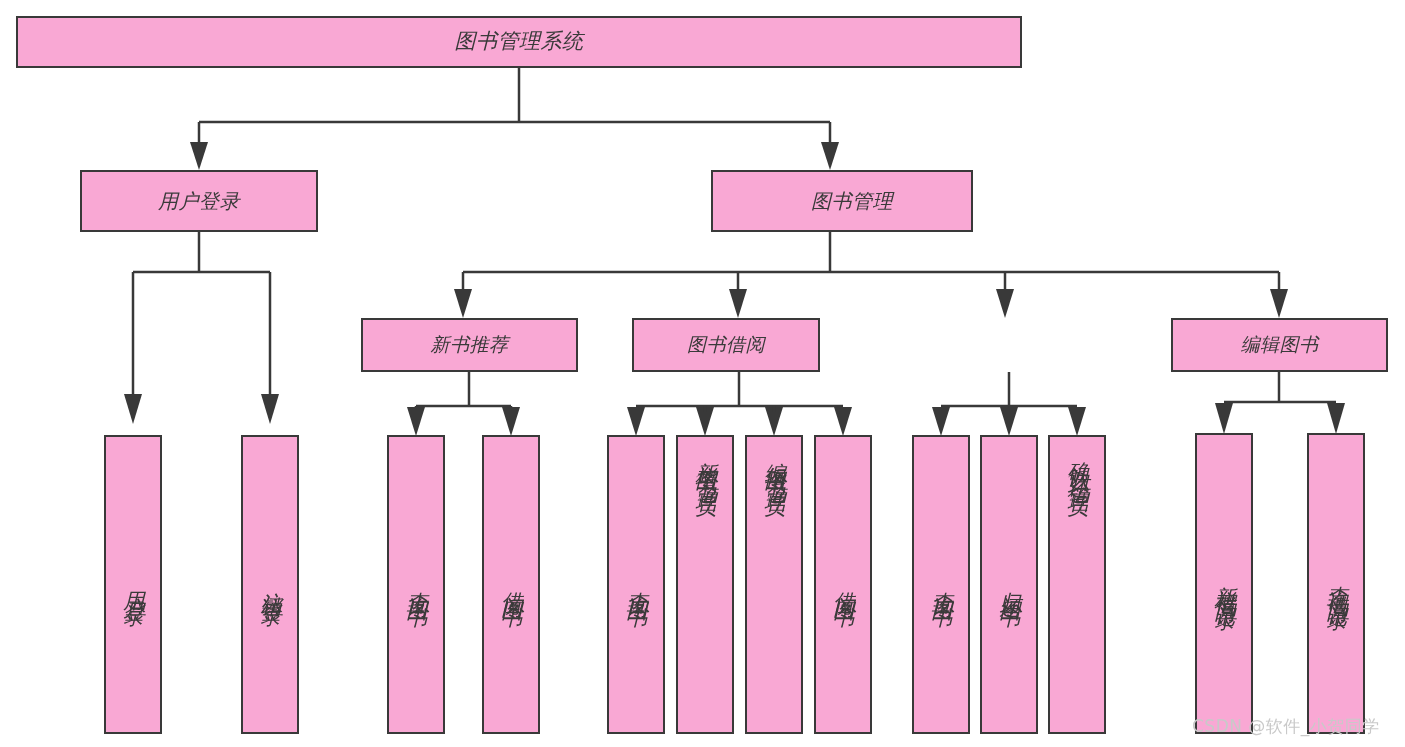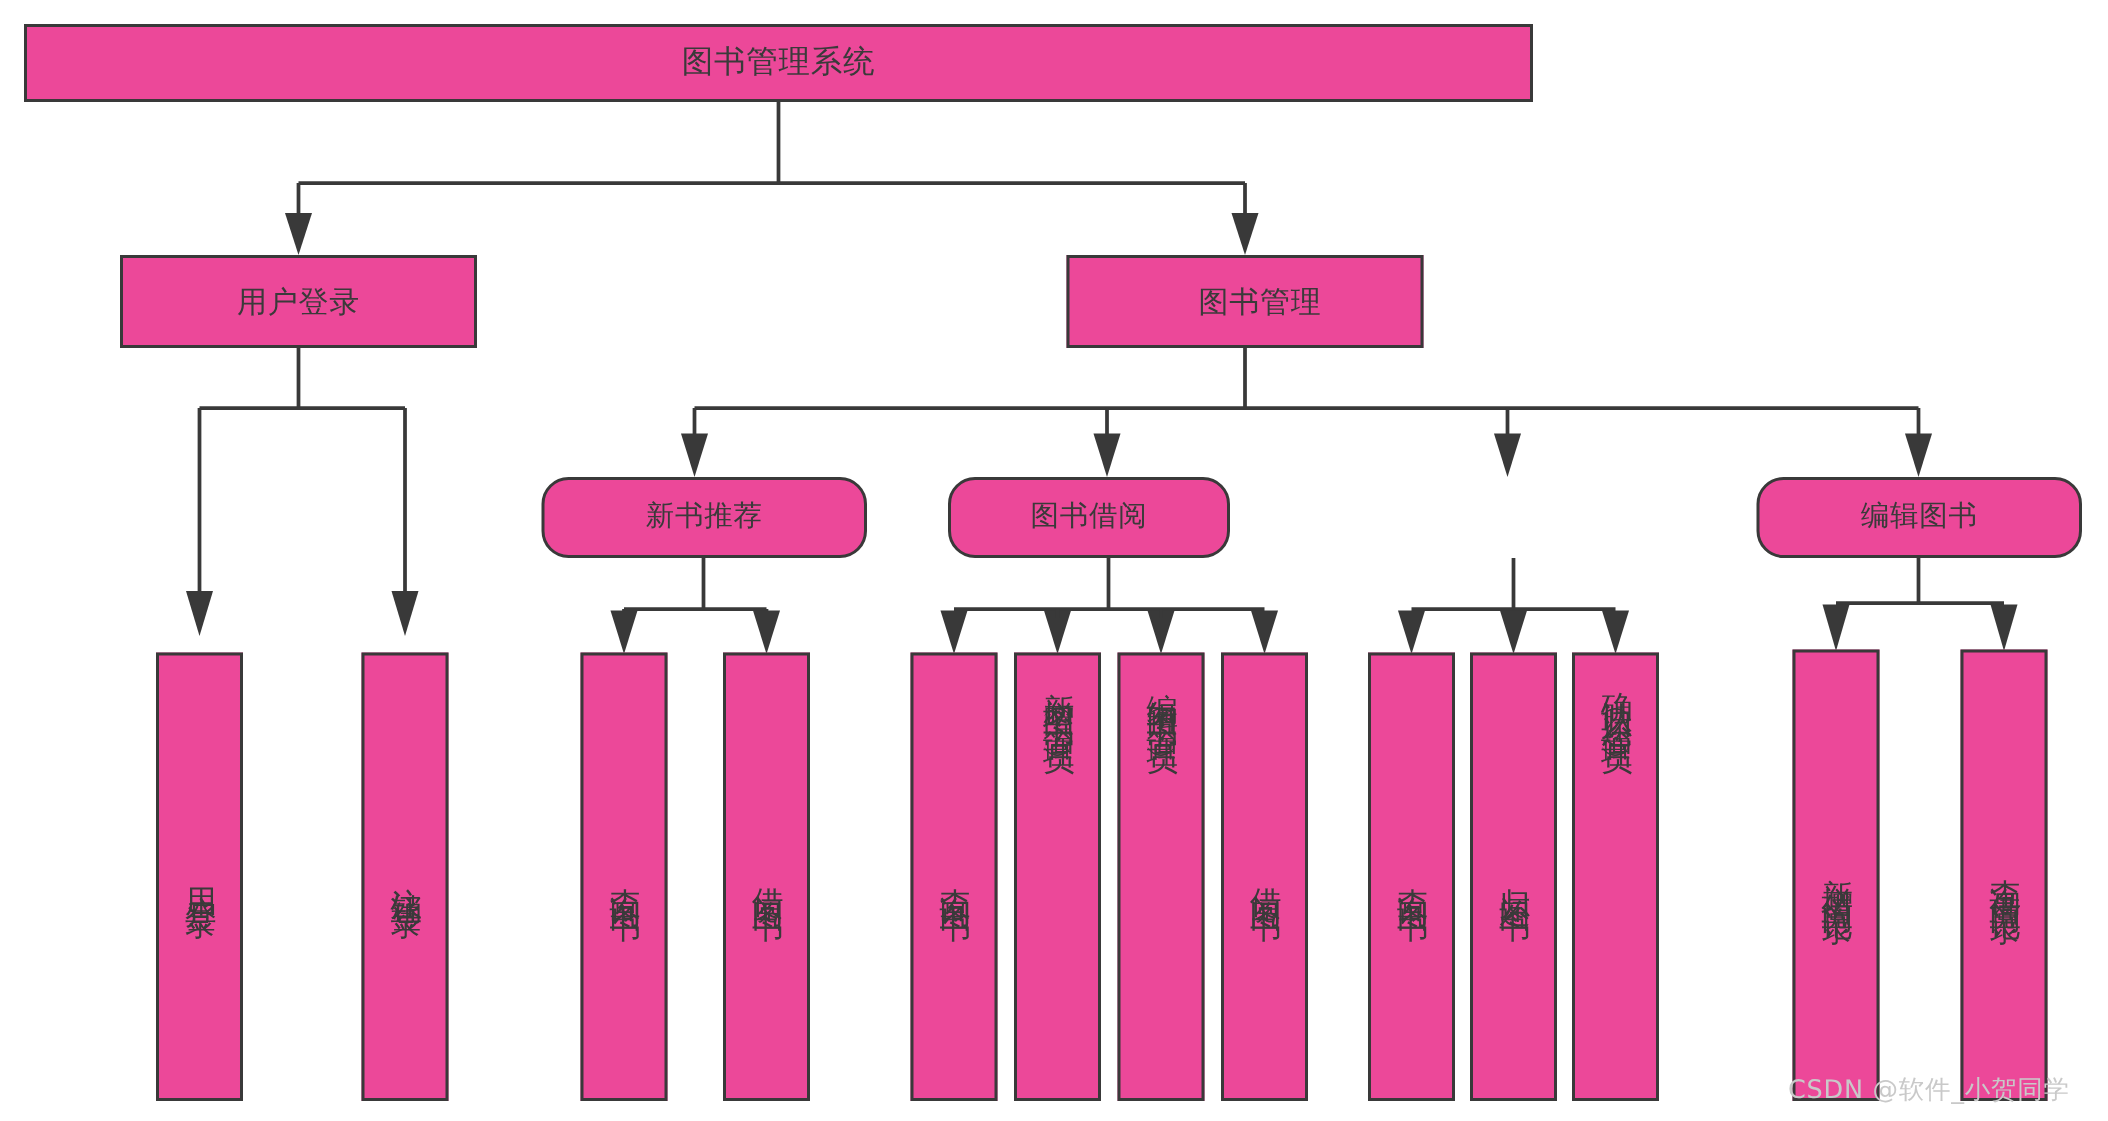--- a/index.html
+++ b/index.html
@@ -10,31 +10,32 @@
     font-family:"DejaVu Sans","Liberation Sans",sans-serif;
     overflow:hidden;
     position:relative;
   }
   #diagram{
     position:absolute;left:0;top:0;width:1405px;height:747px;
   }
   .node{
     position:absolute;
     box-sizing:border-box;
-    background:#ec4899;
+    background:#f9a8d4;
     border:2.5px solid #393939;
     display:flex;
     align-items:center;
     justify-content:center;
     color:#3a3a3a;
     line-height:1.22;
+    font-style:italic;
   }
   .node.root{font-size:21px;letter-spacing:0.5px;}
   .node.lvl1{font-size:20px;letter-spacing:0.5px;}
-  .node.lvl2{font-size:19px;letter-spacing:0.5px;border-radius:18px;}
+  .node.lvl2{font-size:19px;letter-spacing:0.5px;}
   .node.leaf{
     writing-mode:vertical-rl;
     text-orientation:upright;
     font-size:21px;
     letter-spacing:5px;
     padding:6px 0 6px 0;
     align-items:center;
     justify-content:center;
     white-space:nowrap;
   }
@@ -120,21 +121,21 @@
     <polygon points="1327,403 1345,403 1336,434"></polygon>
   </svg>
 
   <div class="node root" style="left:16px;top:16px;width:1006px;height:52px;">
     <span>图书管理系统</span>
   </div>
 
   <div class="node lvl1" style="left:80px;top:170px;width:238px;height:62px;">
     <span>用户登录</span>
   </div>
-  <div class="node lvl1" style="left:711px;top:170px;width:238px;height:62px;padding-left:20px;">
+  <div class="node lvl1" style="left:711px;top:170px;width:262px;height:62px;padding-left:20px;">
     <span>图书管理</span>
   </div>
 
   <div class="node lvl2" style="left:361px;top:318px;width:217px;height:54px;">
     <span>新书推荐</span>
   </div>
   <div class="node lvl2" style="left:632px;top:318px;width:188px;height:54px;">
     <span>图书借阅</span>
   </div>
   <div class="node lvl2" style="left:1171px;top:318px;width:217px;height:54px;">

